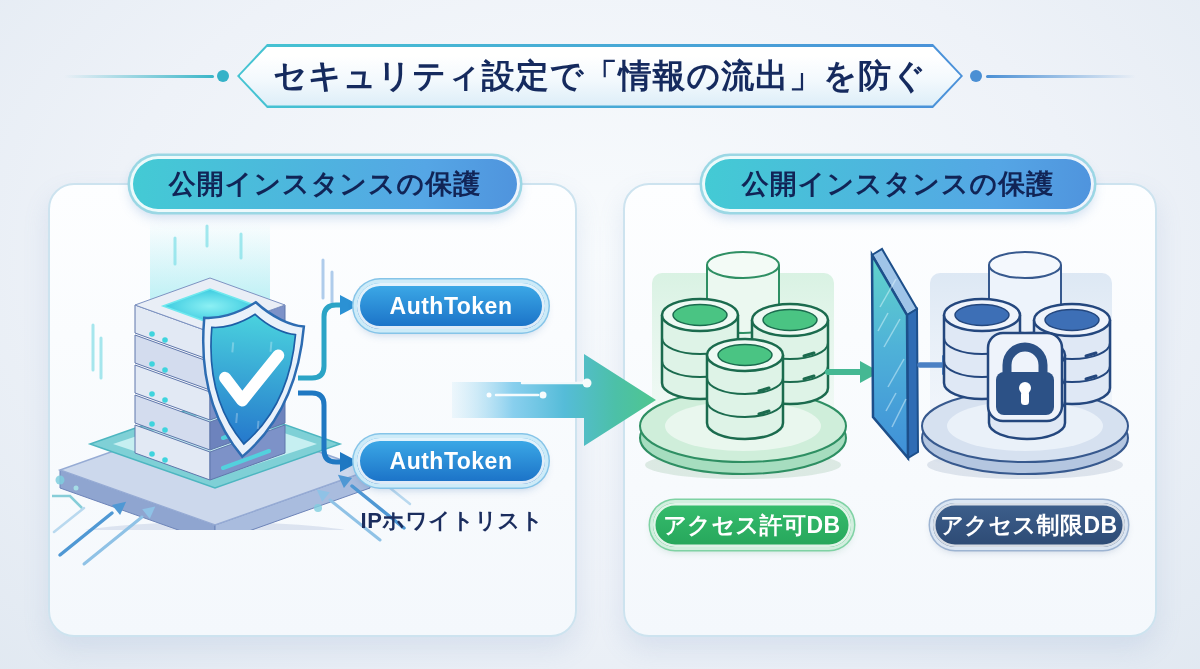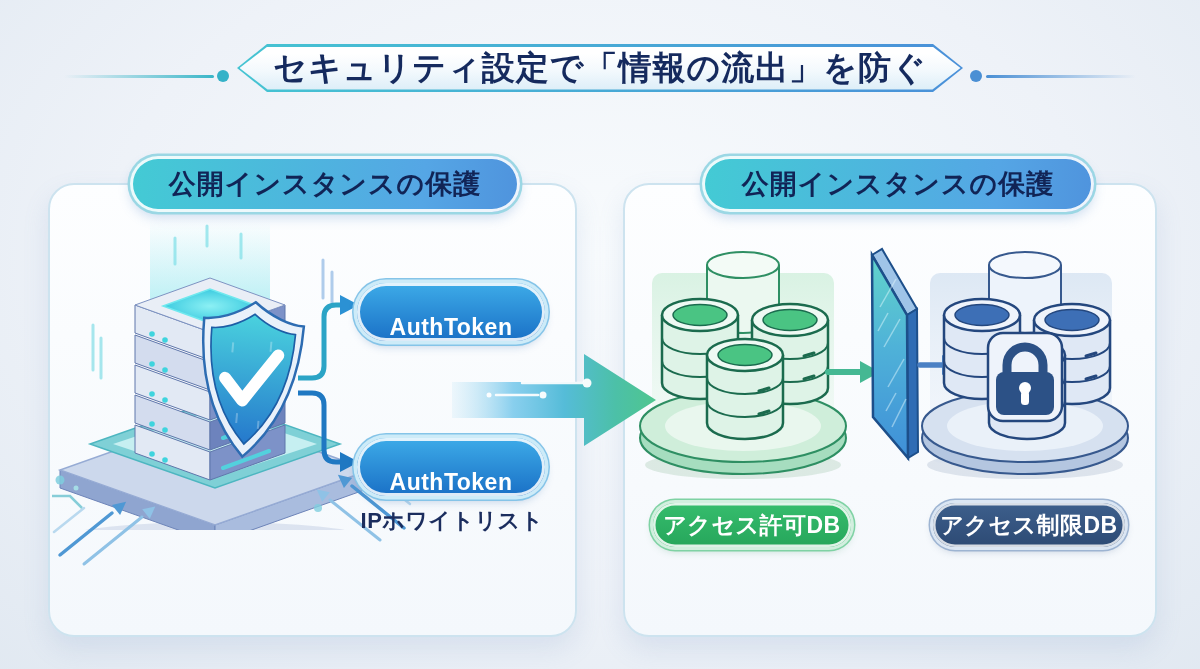--- a/index.html
+++ b/index.html
@@ -3,21 +3,21 @@
 <meta charset="utf-8">
 <style>
   html,body{margin:0;padding:0;}
   body{font-family:"Liberation Sans","DejaVu Sans",sans-serif;}
   .canvas{
     position:relative;width:1200px;height:669px;overflow:hidden;
     background:radial-gradient(ellipse 900px 600px at 50% 38%, #f8fbfd 0%, #eef2f8 55%, #e0e8f1 100%);
   }
   
   .banner-outer{
-    position:absolute;left:237px;top:44px;width:726px;height:48px;
+    position:absolute;left:237px;top:44px;width:726px;height:64px;
     background:linear-gradient(90deg,#45c4d2,#4a90d9);
     clip-path:polygon(0 50%,30px 0,calc(100% - 30px) 0,100% 50%,calc(100% - 30px) 100%,30px 100%);
     filter:drop-shadow(0 6px 10px rgba(100,140,190,.3));
   }
   .banner-inner{
     position:absolute;left:2.5px;top:2.5px;right:2.5px;bottom:2.5px;
     background:linear-gradient(180deg,#ffffff 15%,#f3f9fd 55%,#ddeef8 100%);
     clip-path:polygon(0 50%,28px 0,calc(100% - 28px) 0,100% 50%,calc(100% - 28px) 100%,28px 100%);
     display:flex;align-items:center;justify-content:center;
   }
@@ -41,24 +41,24 @@
     position:absolute;top:156px;height:56px;border-radius:999px;
     background:linear-gradient(95deg,#43cbd4 0%,#55a6e5 75%,#4f93dd 100%);
     box-shadow:inset 0 0 0 3px rgba(255,255,255,.9),0 0 0 2.5px #9bd7e4,0 6px 12px rgba(90,140,200,.28);
     display:flex;align-items:center;justify-content:center;z-index:5;
   }
   .header-pill-left{left:130px;width:390px;}
   .header-pill-right{left:702px;width:392px;}
   .header-text{font-size:27px;font-weight:800;color:#112456;letter-spacing:1px;}
   
   .token-pill{
-    position:absolute;left:357px;width:188px;height:58px;border-radius:999px;
+    position:absolute;left:357px;width:188px;height:46px;border-radius:999px;
     background:linear-gradient(180deg,#3dabe8 0%,#1a70c6 100%);
     box-shadow:inset 0 0 0 3px rgba(255,255,255,.85),0 0 0 3.5px #cdebf8,0 0 0 5px #85c4e8,0 5px 10px rgba(30,90,160,.28);
-    display:flex;align-items:flex-end;justify-content:center;z-index:4;
+    display:flex;align-items:center;justify-content:center;z-index:4;
   }
   .token-pill-1{top:283px;}
   .token-pill-2{top:438px;}
   .token-text{font-size:23px;font-weight:700;color:#ffffff;letter-spacing:.5px;}
   .caption{
     position:absolute;left:352px;top:506px;width:200px;text-align:center;
     font-size:22px;font-weight:800;color:#1b2d5e;letter-spacing:.5px;z-index:4;
   }
   
   .db-pill{

